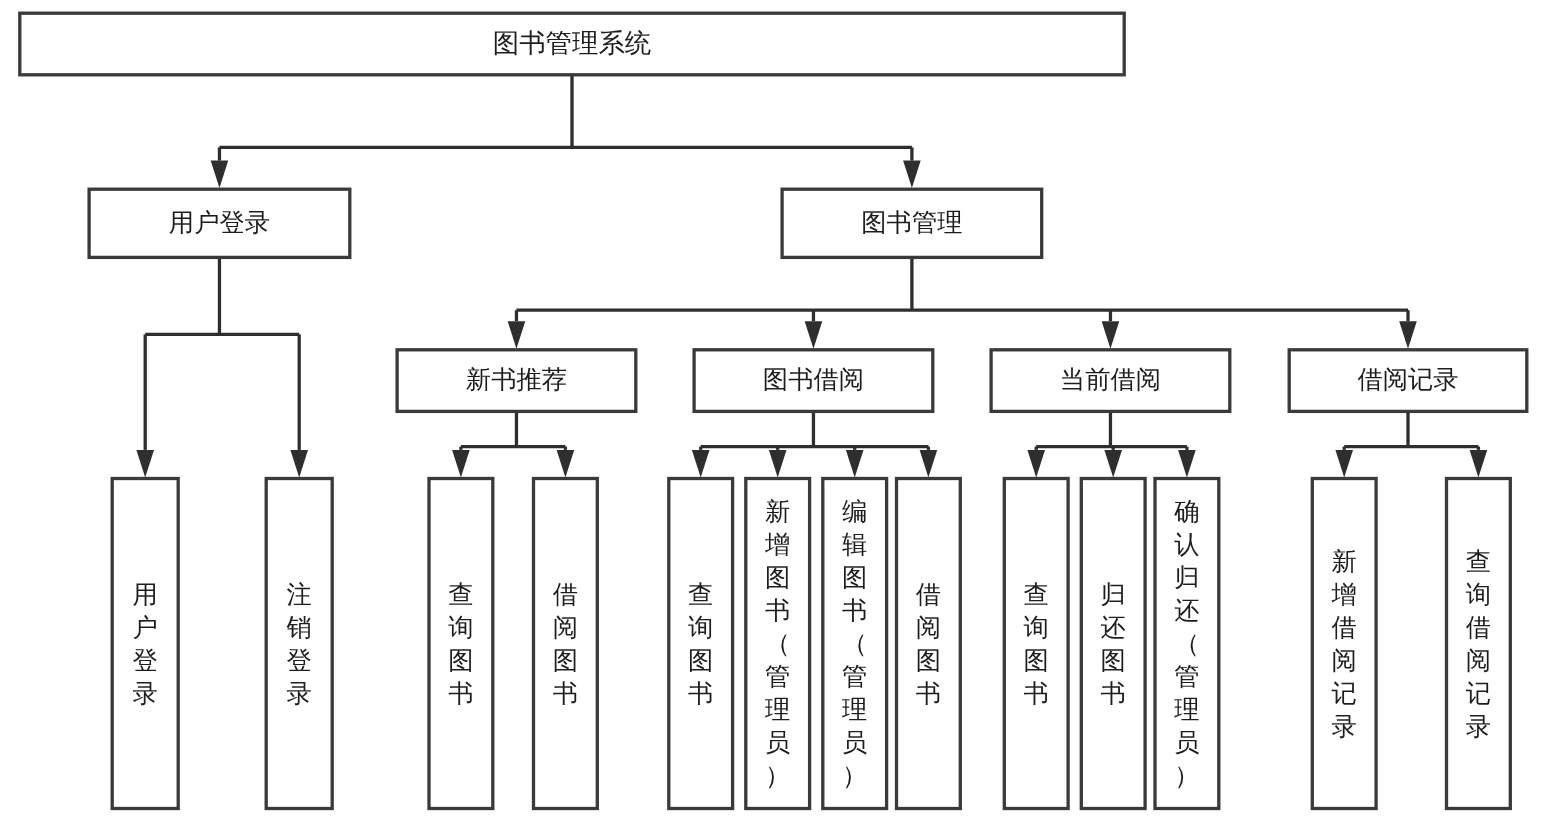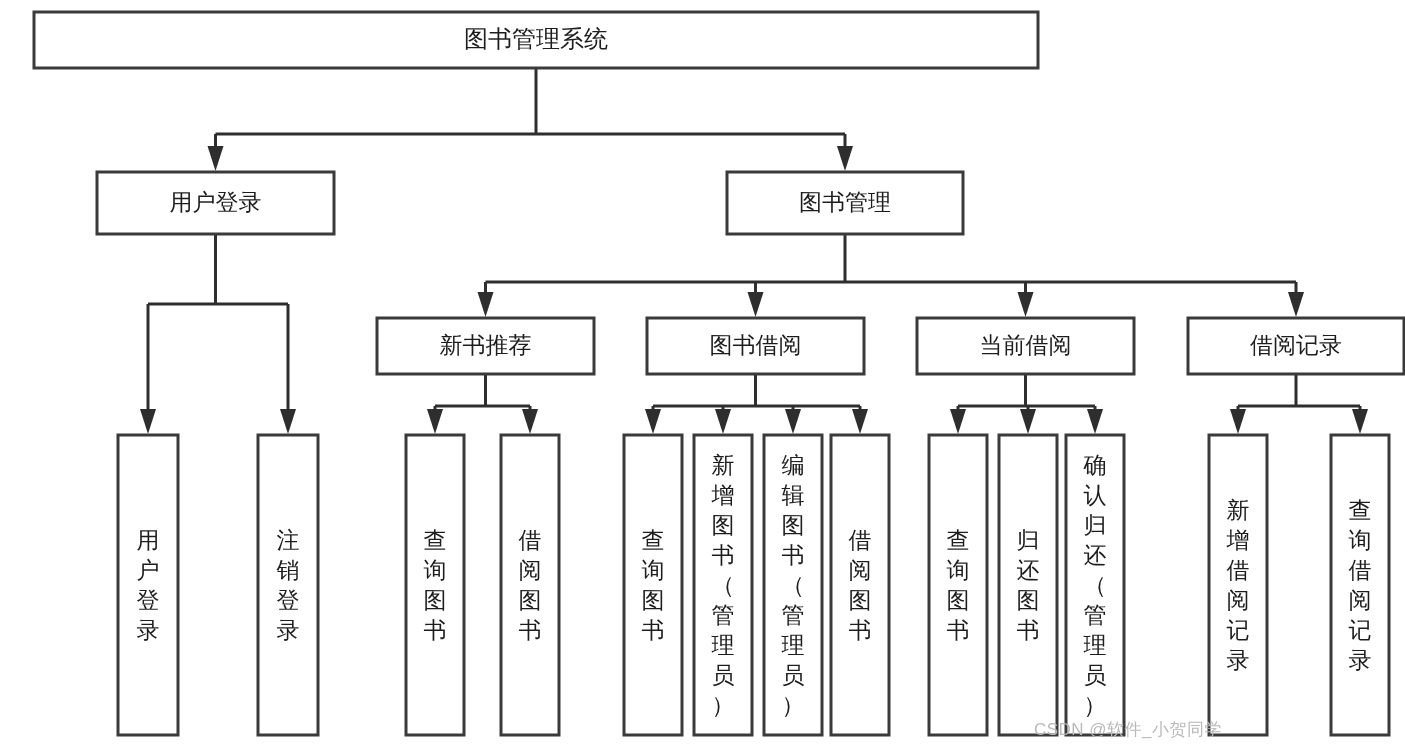--- a/index.html
+++ b/index.html
@@ -13,21 +13,20 @@
     font-family: "Liberation Sans", "DejaVu Sans", sans-serif;
     overflow: hidden;
     position: relative;
   }
   #diagram-root {
     position: absolute;
     left: 0;
     top: 0;
     width: 1214px;
     height: 747px;
-    padding-left: 16px;
   }
   svg.diagram {
     display: block;
     width: 1405px;
     height: 747px;
   }
   .node-rect {
     fill: #ffffff;
     stroke: #3a3a3a;
     stroke-width: 3;
@@ -202,14 +201,13 @@
         <g>
           <rect class="node-rect leaf" x="1193" y="435" width="58" height="300"></rect>
           <text class="node-label" x="1222" y="0"><tspan x="1222" y="512">新</tspan><tspan x="1222" y="542">增</tspan><tspan x="1222" y="572">借</tspan><tspan x="1222" y="602">阅</tspan><tspan x="1222" y="632">记</tspan><tspan x="1222" y="662">录</tspan></text>
         </g>
         <g>
           <rect class="node-rect leaf" x="1315" y="435" width="58" height="300"></rect>
           <text class="node-label" x="1344" y="0"><tspan x="1344" y="512">查</tspan><tspan x="1344" y="542">询</tspan><tspan x="1344" y="572">借</tspan><tspan x="1344" y="602">阅</tspan><tspan x="1344" y="632">记</tspan><tspan x="1344" y="662">录</tspan></text>
         </g>
       </g>
   </svg>
-  <div class="watermark">CSDN @软件_小贺同学</div>
 </div>
 
 </body></html>

